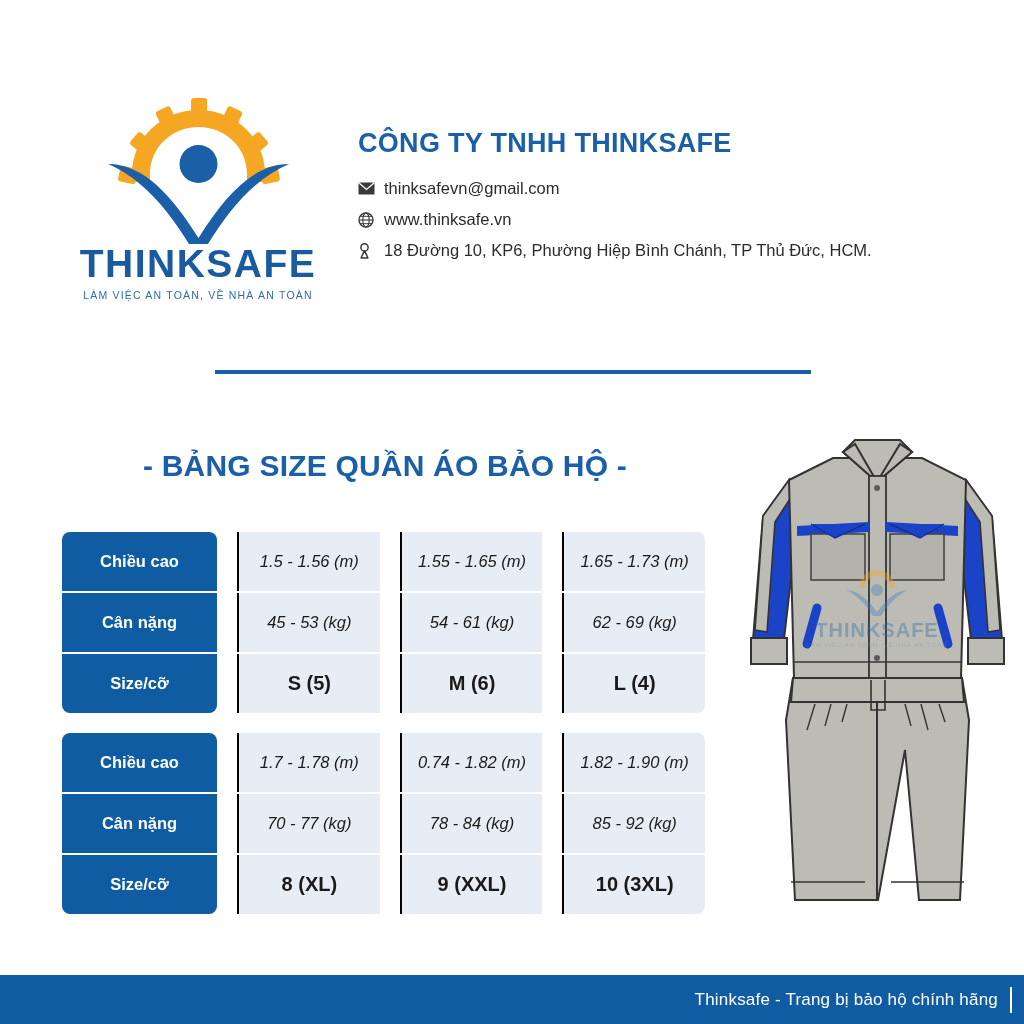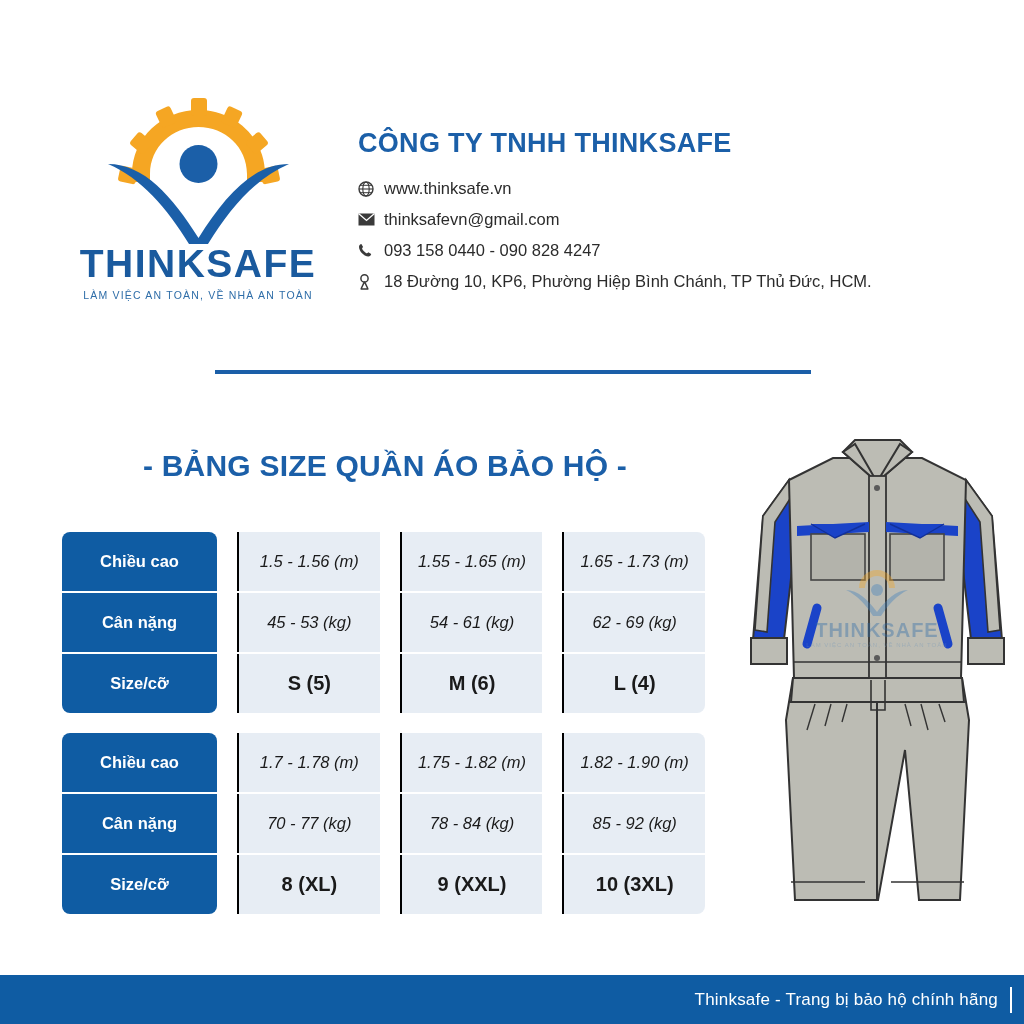--- a/index.html
+++ b/index.html
@@ -115,52 +115,44 @@
 
       <circle cx="92.5" cy="72" r="19" fill="#1b5fa8"></circle>
       <path d="M2 72 C38 72 66 104 92.5 146 C119 104 147 72 183 72 C150 86 124 116 102 152 L83 152 C61 116 35 86 2 72 Z" fill="#1b5fa8"></path>
     </svg>
     <div id="logo-wordmark">THINKSAFE</div>
     <div id="logo-tagline">LÀM VIỆC AN TOÀN, VỀ NHÀ AN TOÀN</div>
   </div>
 
   <div id="contact-block">
     <div id="company-name">CÔNG TY TNHH THINKSAFE</div>
+
+    <div class="contact-row">
+      <span class="contact-ico">
+        <svg width="17" height="13" viewBox="0 0 17 13">
+          <rect x="0.5" y="0.5" width="16" height="12" fill="#3a3a3a"></rect>
+          <path d="M0.5 0.5 L8.5 7.5 L16.5 0.5" fill="none" stroke="#ffffff" stroke-width="1.3"></path>
+        </svg>
+      </span>
+      <span class="contact-txt">thinksafevn@gmail.com</span>
+    </div>
 
     <div class="contact-row">
       <span class="contact-ico">
         <svg width="16" height="16" viewBox="0 0 16 16">
           <circle cx="8" cy="8" r="7" fill="none" stroke="#3a3a3a" stroke-width="1.4"></circle>
           <ellipse cx="8" cy="8" rx="3.2" ry="7" fill="none" stroke="#3a3a3a" stroke-width="1.1"></ellipse>
           <line x1="1" y1="8" x2="15" y2="8" stroke="#3a3a3a" stroke-width="1.1"></line>
           <line x1="2" y1="4.3" x2="14" y2="4.3" stroke="#3a3a3a" stroke-width="1"></line>
           <line x1="2" y1="11.7" x2="14" y2="11.7" stroke="#3a3a3a" stroke-width="1"></line>
         </svg>
       </span>
       <span class="contact-txt">www.thinksafe.vn</span>
     </div>
 
-    <div class="contact-row">
-      <span class="contact-ico">
-        <svg width="17" height="13" viewBox="0 0 17 13">
-          <rect x="0.5" y="0.5" width="16" height="12" fill="#3a3a3a"></rect>
-          <path d="M0.5 0.5 L8.5 7.5 L16.5 0.5" fill="none" stroke="#ffffff" stroke-width="1.3"></path>
-        </svg>
-      </span>
-      <span class="contact-txt">thinksafevn@gmail.com</span>
-    </div>
-
-    <div class="contact-row">
-      <span class="contact-ico">
-        <svg width="15" height="15" viewBox="0 0 15 15">
-          <path d="M3.4 1.1 C2 1.3 0.9 2.6 1 4.1 C1.3 8.6 5.6 13 10.2 13.4 C11.7 13.5 13 12.4 13.2 11 L10.3 9.3 C9.7 9.9 9.1 10.6 8.3 10.2 C6.7 9.3 5.1 7.7 4.2 6.1 C3.8 5.3 4.5 4.7 5.1 4.1 Z" fill="#3a3a3a"></path>
-        </svg>
-      </span>
-      <span class="contact-txt">093 158 0440 - 090 828 4247</span>
-    </div>
 
     <div class="contact-row">
       <span class="contact-ico">
         <svg width="13" height="16" viewBox="0 0 13 16">
           <circle cx="6.5" cy="4.4" r="3.6" fill="none" stroke="#3a3a3a" stroke-width="1.5"></circle>
           <path d="M6.5 7.6 L3 15 M6.5 7.6 L10 15 M2.6 15 L10.4 15" stroke="#3a3a3a" stroke-width="1.5" fill="none"></path>
         </svg>
       </span>
       <span class="contact-txt">18 Đường 10, KP6, Phường Hiệp Bình Chánh, TP Thủ Đức, HCM.</span>
     </div>
@@ -189,21 +181,21 @@
     <div class="cell">S (5)</div>
     <div class="cell">M (6)</div>
     <div class="cell">L (4)</div>
   </div>
 </div>
 
 <div class="size-table" id="table-2">
   <div class="tbl-row">
     <div class="rowhead">Chiều cao</div>
     <div class="cell">1.7 - 1.78 (m)</div>
-    <div class="cell">1.75 - 1.82  (m)</div>
+    <div class="cell">0.74 - 1.82  (m)</div>
     <div class="cell">1.82 - 1.90 (m)</div>
   </div>
   <div class="tbl-row">
     <div class="rowhead">Cân nặng</div>
     <div class="cell">70 - 77 (kg)</div>
     <div class="cell">78 - 84 (kg)</div>
     <div class="cell">85 - 92 (kg)</div>
   </div>
   <div class="tbl-row sizes">
     <div class="rowhead">Size/cỡ</div>

